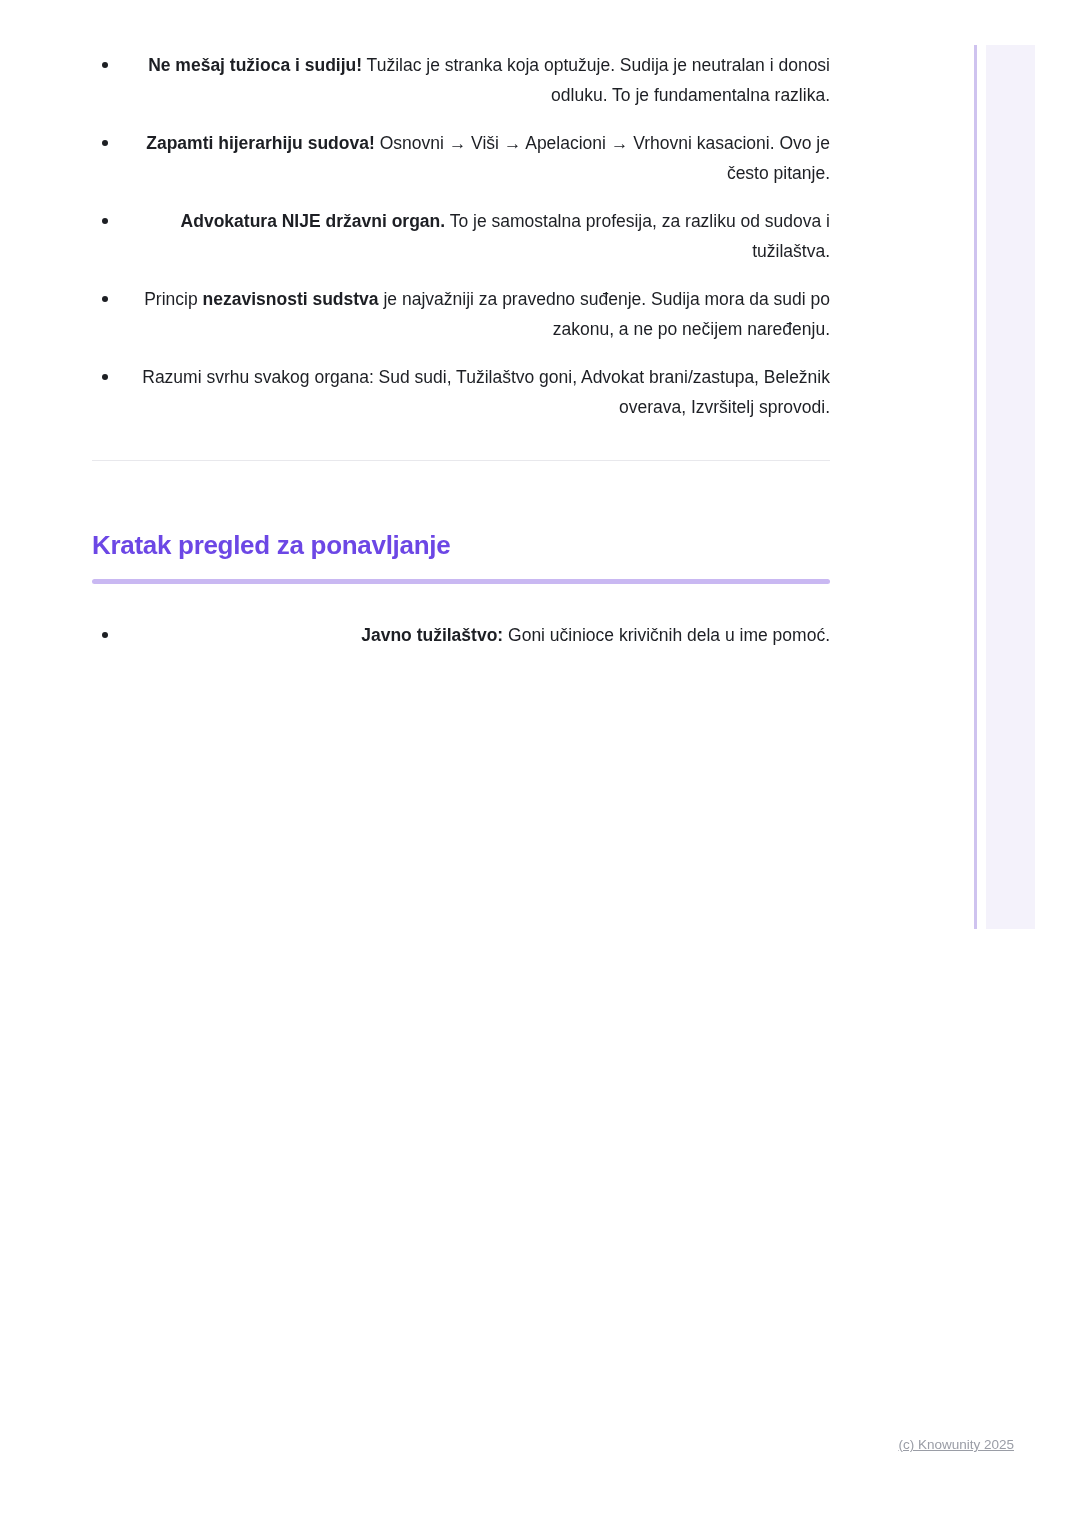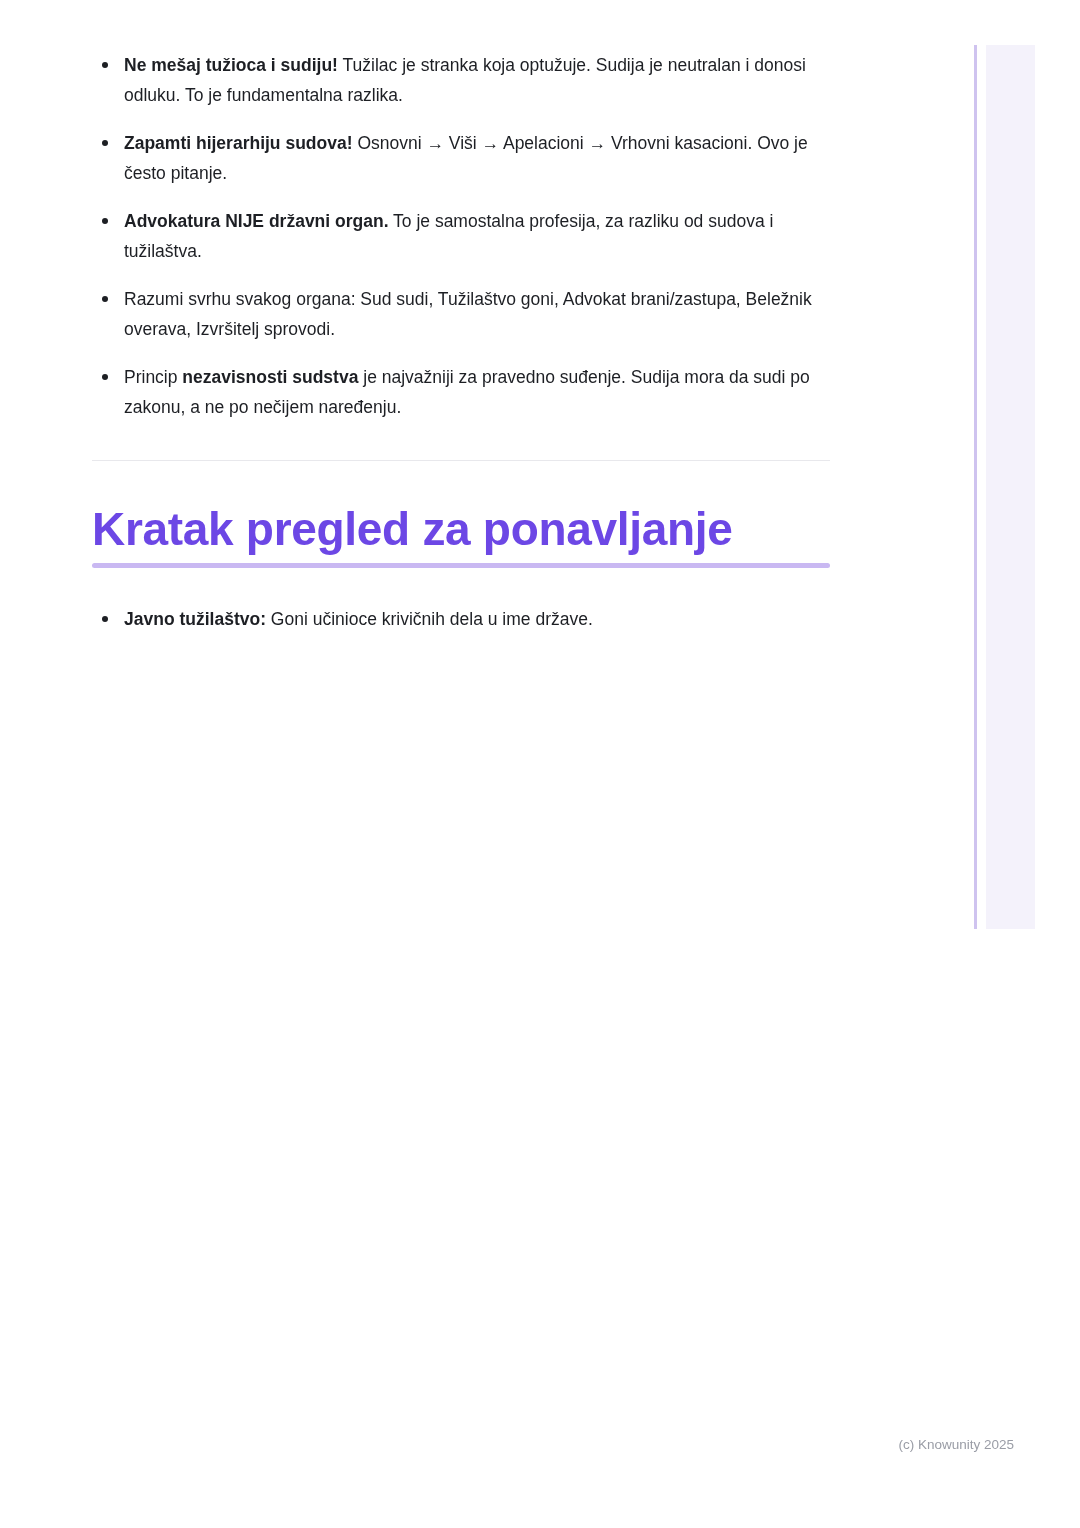--- a/index.html
+++ b/index.html
@@ -22,40 +22,41 @@
     list-style: none;
     margin: 0;
     padding: 0;
   }
   ul.notes-list li {
     position: relative;
     padding-left: 32px;
     margin-bottom: 18px;
     font-size: 17.5px;
     line-height: 30px;
+    text-align: right;
   }
   ul.notes-list li::before {
     content: "";
     position: absolute;
     left: 10px;
     top: 12px;
     width: 6px;
     height: 6px;
     border-radius: 50%;
     background: var(--text, #1d1f24);
   }
   .b { font-weight: 700; }
   .divider {
     border: none;
     border-top: 1px solid #e8e8ec;
     margin: 38px 0 0 0;
   }
   .heading {
-    margin: 48px 0 0 0;
-    font-size: 46px;
+    margin: 64px 0 0 0;
+    font-size: 26px;
     line-height: 40px;
     font-weight: 700;
     letter-spacing: -0.3px;
     color: var(--accent, #6c47e5);
   }
   .heading-underline {
     height: 5px;
     border-radius: 3px;
     background: var(--underline, #c9b8f2);
     margin: 14px 0 36px 0;
@@ -76,46 +77,47 @@
     height: 884px;
     background: var(--edge-panel, #f4f2fb);
   }
   .footer {
     position: absolute;
     top: 1436px;
     right: 66px;
     font-size: 13.5px;
     line-height: 18px;
     color: var(--muted, #9a9da6);
+    text-decoration: underline;
   }
 </style>
 </head>
 <body>
 
 <div class="page">
 
   <div class="edge-line"></div>
   <div class="edge-panel"></div>
 
   <div class="content">
 
     <ul class="notes-list">
       <li><span></span><span class="b">Ne mešaj tužioca i sudiju!</span><span> Tužilac je stranka koja optužuje. Sudija je neutralan i donosi odluku. To je fundamentalna razlika.</span></li>
       <li><span></span><span class="b">Zapamti hijerarhiju sudova!</span><span> Osnovni → Viši → Apelacioni → Vrhovni kasacioni. Ovo je često pitanje.</span></li>
       <li><span></span><span class="b">Advokatura NIJE državni organ.</span><span> To je samostalna profesija, za razliku od sudova i tužilaštva.</span></li>
+      <li><span>Princip </span><span class="b">nezavisnosti sudstva</span><span> je najvažniji za pravedno suđenje. Sudija mora da sudi po zakonu, a ne po nečijem naređenju.</span></li>
       <li><span>Razumi svrhu svakog organa: Sud sudi, Tužilaštvo goni, Advokat brani/zastupa, Beležnik overava, Izvršitelj sprovodi.</span><span class="b"></span><span></span></li>
-      <li><span>Princip </span><span class="b">nezavisnosti sudstva</span><span> je najvažniji za pravedno suđenje. Sudija mora da sudi po zakonu, a ne po nečijem naređenju.</span></li>
     </ul>
 
     <hr class="divider">
 
     <h1 class="heading">Kratak pregled za ponavljanje</h1>
     <div class="heading-underline"></div>
 
     <ul class="notes-list">
-      <li><span></span><span class="b">Javno tužilaštvo:</span><span> Goni učinioce krivičnih dela u ime države.</span></li>
+      <li><span></span><span class="b">Javno tužilaštvo:</span><span> Goni učinioce krivičnih dela u ime pomoć.</span></li>
     </ul>
 
   </div>
 
   <div class="footer">(c) Knowunity 2025</div>
 
 </div>
 
 </body></html>

